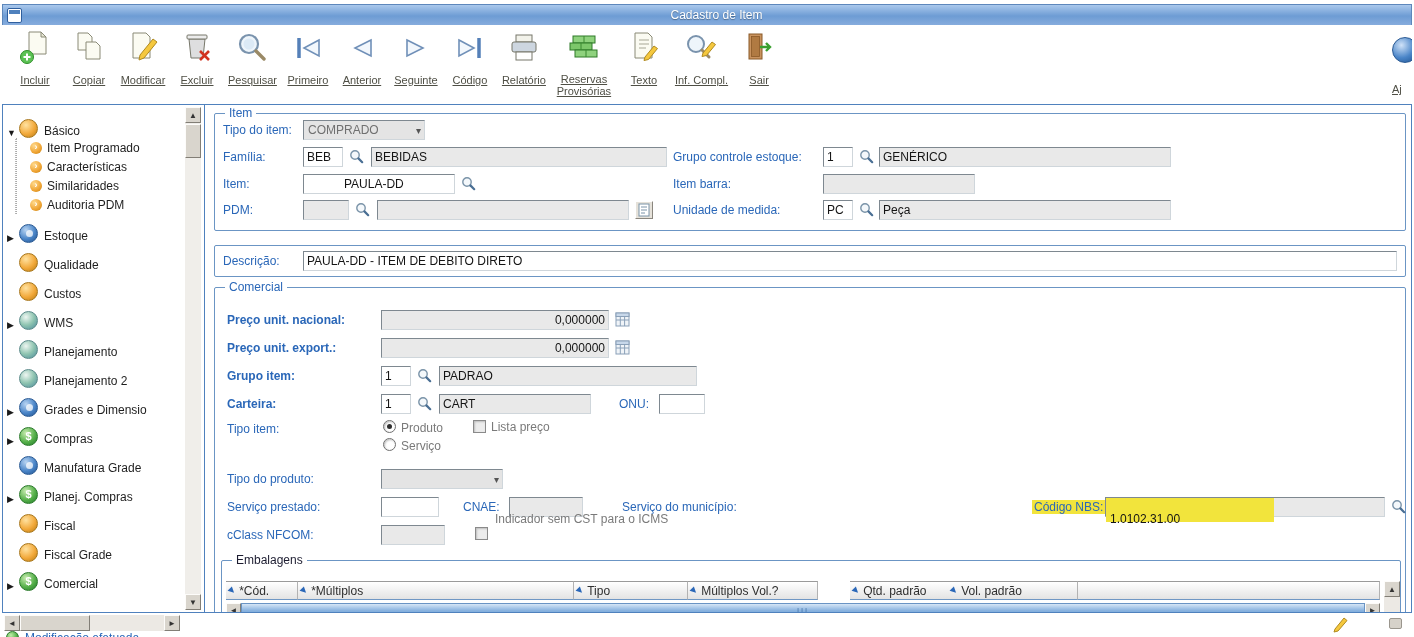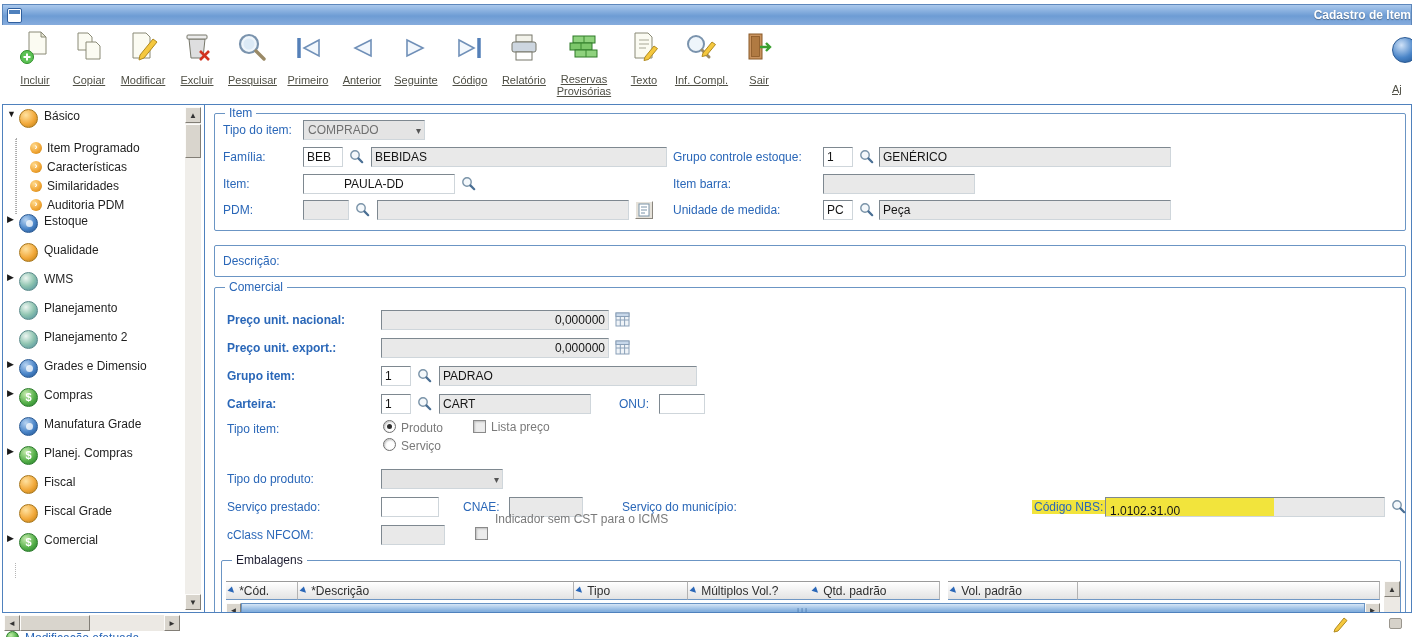--- a/index.html
+++ b/index.html
@@ -2,35 +2,35 @@
 <html><head>
 <meta charset="utf-8">
 <style>
 *{margin:0;padding:0;box-sizing:border-box}
 body{width:1414px;height:637px;position:relative;overflow:hidden;background:#fff;font-family:"Liberation Sans",sans-serif}
 .window{position:absolute;inset:0;background:#fff}
 
 .titlebar{position:absolute;left:2px;top:4px;right:2px;height:21px;border:1px solid #5d87bb;border-bottom:none;background:linear-gradient(180deg,#aac8ec,#6d9cd4 55%,#86acdd);display:flex;align-items:center}
 .win-icon{margin-left:4px;width:15px;height:15px;flex:0 0 15px;background:#fff;border:1px solid #2f5f9e;border-radius:2px;position:relative}
 .win-icon::after{content:"";position:absolute;left:1px;top:1px;right:1px;height:4px;background:#4f81bd}
-.title{flex:1;text-align:right;color:#fff;font-weight:bold;font-size:12px;text-shadow:0 1px 1px rgba(0,0,0,.35)}
+.title{flex:1;text-align:center;color:#fff;font-weight:normal;font-size:12px;text-shadow:0 1px 1px rgba(0,0,0,.35)}
 
 .toolbar{position:absolute;left:2px;top:25px;right:2px;height:79px;background:#fff;display:flex;align-items:flex-start;padding:5px 0 0 6px}
 .tb-item{min-width:54px;max-width:66px;padding:0 4px;text-align:center;cursor:pointer}
 .tb-ico{display:block;height:40px}
 .tb-ico svg{display:block;margin:0 auto}
 .tlab{font-size:11px;color:#4f4f45;text-decoration:underline;line-height:12px;display:inline-block;margin-top:3px}
 .tb-help{position:absolute;right:0;top:12px;width:20px;height:64px;overflow:hidden;cursor:pointer}
 .help-sphere{display:block;width:26px;height:26px;border-radius:50%;background:radial-gradient(circle at 35% 30%,#cfe2f8,#4a85c8 55%,#1d4f8c);border:1px solid #2a5a94;margin-bottom:16px}
 
 .main{position:absolute;left:2px;top:104px;right:2px;height:509px;border:1px solid #4f81bd;background:#fff}
 
 .tree{position:absolute;left:0;top:0;width:202px;height:507px;border-right:1px solid #4f81bd;overflow:hidden;padding-top:4px;background:#fff}
 .tree-vline{position:absolute;left:12px;top:18px;height:455px;border-left:1px dotted #b5b5b5;pointer-events:none}
-.trow{position:relative;height:29px;display:flex;align-items:flex-start;padding-left:4px;white-space:nowrap;overflow:hidden;width:179px;cursor:pointer;background:#fff}
+.trow{position:relative;height:29px;display:flex;align-items:flex-end;padding-left:4px;white-space:nowrap;overflow:hidden;width:179px;cursor:pointer;background:#fff}
 .exp{width:12px;flex:0 0 12px;font-size:9px;color:#1a1a1a}
 .exp.open::after{content:"▼"}
 .exp.closed::after{content:"▶"}
 .sph{width:19px;height:19px;border-radius:50%;flex:0 0 19px;margin-right:6px;position:relative}
 .sph.orange{background:radial-gradient(circle at 35% 30%,#ffe2a0,#f2a93b 55%,#b87a12);border:1px solid #a8761a}
 .sph.blue{background:radial-gradient(circle at 35% 30%,#b8d4f2,#4a85c8 55%,#1d4f8c);border:1px solid #2a5a94}
 .sph.blue::after{content:"";position:absolute;left:6px;top:5px;width:7px;height:7px;border-radius:50%;background:rgba(255,255,255,.75)}
 .sph.globe{background:radial-gradient(circle at 35% 30%,#eef6f2,#8ec4b0 50%,#4a8a9c);border:1px solid #5a8a8a}
 .sph.dollar{background:radial-gradient(circle at 35% 30%,#c8ecb0,#56b04a 55%,#1e7a28);border:1px solid #2a7a2a}
 .sph.dollar::after{content:"$";position:absolute;left:0;right:0;top:2px;text-align:center;color:#fff;font-size:11px;font-weight:bold}
@@ -52,21 +52,21 @@
 .legend.dark{color:#1c1c30}
 .lbl{position:absolute;font-size:12px;color:#2a67b8;white-space:nowrap}
 .lbl.b{font-weight:bold}
 .lbl.gray{color:#7a7a7a}
 .hl-lbl{background:#f2e43c;padding:0 2px}
 .fld{position:absolute;height:20px;border:1px solid;border-color:#7e8890 #cfd6db #cfd6db #7e8890;background:#fff;font:12px "Liberation Sans",sans-serif;padding:0 3px;color:#141414;outline:none}
 .fld.ro{background:#e9e9e9}
 .fld.right{text-align:right}
 .fld.yellow{background:#f2e43c}
 .fld.hlwrap{padding:0}
-.hl-val{display:inline-block;background:#f2e43c;height:18px;line-height:18px;padding:4px 4px;min-width:168px;font-size:12px;color:#141414}
+.hl-val{display:inline-block;background:#f2e43c;height:18px;line-height:18px;padding:12px 4px;min-width:168px;font-size:12px;color:#141414}
 .combo{position:absolute;height:20px;border:1px solid;border-color:#7e8890 #cfd6db #cfd6db #7e8890;background:#e4e4e4;display:flex;align-items:center;padding:0 3px 0 4px;color:#707070;font-size:12px;cursor:pointer}
 .combo .arw{margin-left:auto;color:#555;font-size:10px}
 .arw::after{content:"▾"}
 .mag{position:absolute;width:15px;height:15px;cursor:pointer}
 .calc{position:absolute;width:16px;height:16px;cursor:pointer}
 .pdm-btn{position:absolute;width:18px;height:18px;background:#e6e2da;border:1px solid;border-color:#fff #8a867e #8a867e #fff;cursor:pointer}
 .radio{position:absolute;width:13px;height:13px;border-radius:50%;background:#fff;border:1px solid #707070;box-shadow:inset 1px 1px 2px rgba(0,0,0,.25);cursor:pointer}
 .radio.sel::after{content:"";position:absolute;left:3px;top:3px;width:5px;height:5px;border-radius:50%;background:#2f2f2f}
 .chk{position:absolute;width:13px;height:13px;background:#ececec;border:1px solid #8a8a8a;box-shadow:inset 1px 1px 2px rgba(0,0,0,.2);cursor:pointer}
 
@@ -275,20 +275,25 @@
         <span class="exp closed"></span>
         <span class="sph blue"></span>
         <span class="tlabel">Estoque</span>
       </div>
       <div class="trow">
         <span class="exp"></span>
         <span class="sph orange"></span>
         <span class="tlabel">Qualidade</span>
       </div>
       <div class="trow">
+        <span class="exp"></span>
+        <span class="sph orange"></span>
+        <span class="tlabel">Custos</span>
+      </div>
+      <div class="trow">
         <span class="exp closed"></span>
         <span class="sph globe"></span>
         <span class="tlabel">WMS</span>
       </div>
       <div class="trow">
         <span class="exp"></span>
         <span class="sph globe"></span>
         <span class="tlabel">Planejamento</span>
       </div>
       <div class="trow">
@@ -392,20 +397,21 @@
         <input class="fld" style="left: 608px; top: 86px; width: 30px;" value="PC">
         <span class="mag" style="left:644px;top:88px"><svg width="15" height="15" viewBox="0 0 15 15">
               <circle cx="6" cy="6" r="4.2" fill="#f4f8fb" stroke="#7a93a8" stroke-width="1.4"></circle>
               <line x1="9.4" y1="9.4" x2="13.2" y2="13.2" stroke="#4a6f94" stroke-width="2.2" stroke-linecap="round"></line>
             </svg></span>
         <input class="fld ro" readonly="" style="left: 664px; top: 86px; width: 292px;" value="Peça">
       </div>
 
       <div class="grp" style="left:8px;top:140px;width:1192px;height:32px">
         <span class="lbl" style="left:8px;top:8px">Descrição:</span>
+        <input class="fld" style="left: 88px; top: 5px; width: 1094px;" value="PAULA-DD - ITEM DE DEBITO DIRETO">
       </div>
 
       <div class="grp" style="left:8px;top:182px;width:1192px;height:352px">
         <span class="legend">Comercial</span>
 
         <span class="lbl b" style="left:12px;top:25px">Preço unit. nacional:</span>
         <input class="fld ro right" readonly="" style="left: 166px; top: 22px; width: 228px;" value="0,000000">
         <span class="calc" style="left:400px;top:24px"><svg width="16" height="16" viewBox="0 0 16 16">
               <rect x="1" y="1" width="13" height="13" fill="#f0f4f8" stroke="#8aa0b8"></rect>
               <rect x="1" y="1" width="13" height="3.5" fill="#c8d8ea" stroke="#8aa0b8"></rect>
@@ -473,31 +479,31 @@
 
         <div class="grp" style="left:6px;top:272px;width:1180px;height:80px">
           <span class="legend dark">Embalagens</span>
 
           <div class="th" style="left:4px;width:72px">
             <span class="sort"></span>
             <span>*Cód.</span>
           </div>
           <div class="th" style="left:76px;width:276px">
             <span class="sort"></span>
-            <span>*Descrição</span>
+            <span>*Múltiplos</span>
           </div>
           <div class="th" style="left:352px;width:114px">
             <span class="sort"></span>
             <span>Tipo</span>
           </div>
           <div class="th" style="left:466px;width:130px">
             <span class="sort"></span>
             <span>Múltiplos Vol.?</span>
           </div>
-          <div class="th" style="left:588px;width:130px">
+          <div class="th" style="left:628px;width:130px">
             <span class="sort"></span>
             <span>Qtd. padrão</span>
           </div>
           <div class="th" style="left:726px;width:130px">
             <span class="sort"></span>
             <span>Vol. padrão</span>
           </div>
           <div class="th" style="left:856px;width:302px"></div>
 
           <div class="vsb2" style="left:1162px;top:20px;height:58px">

